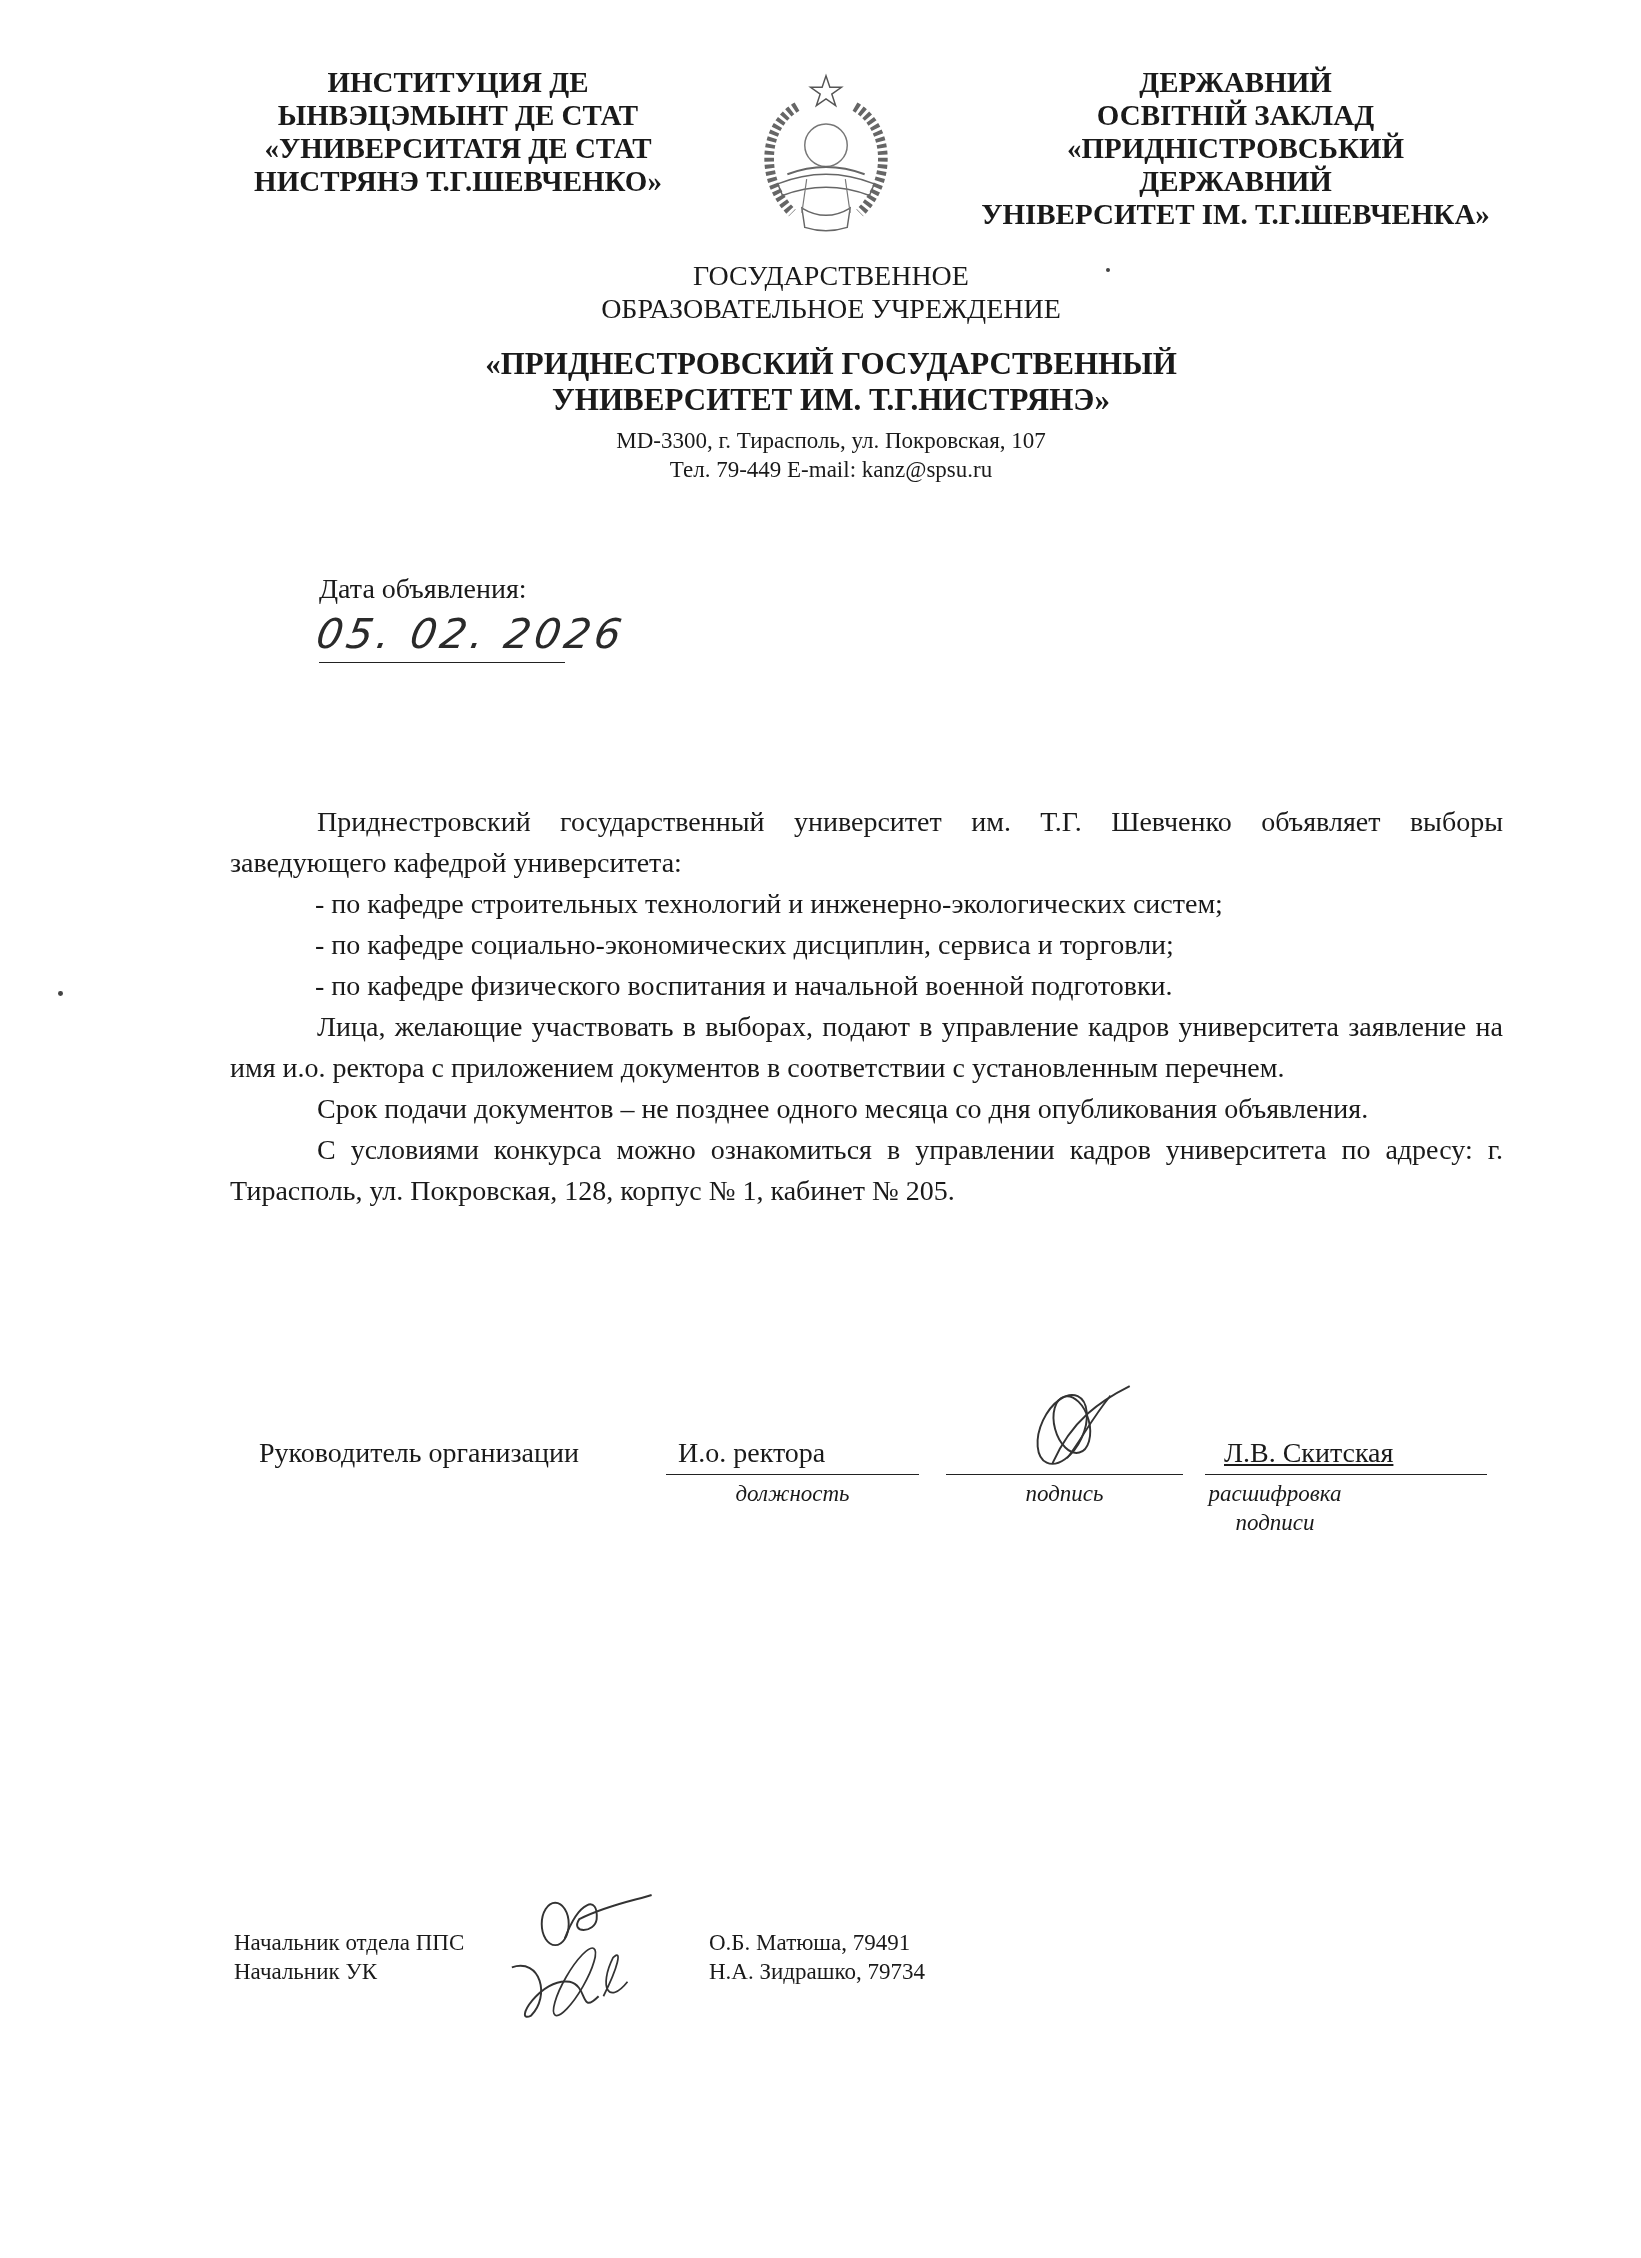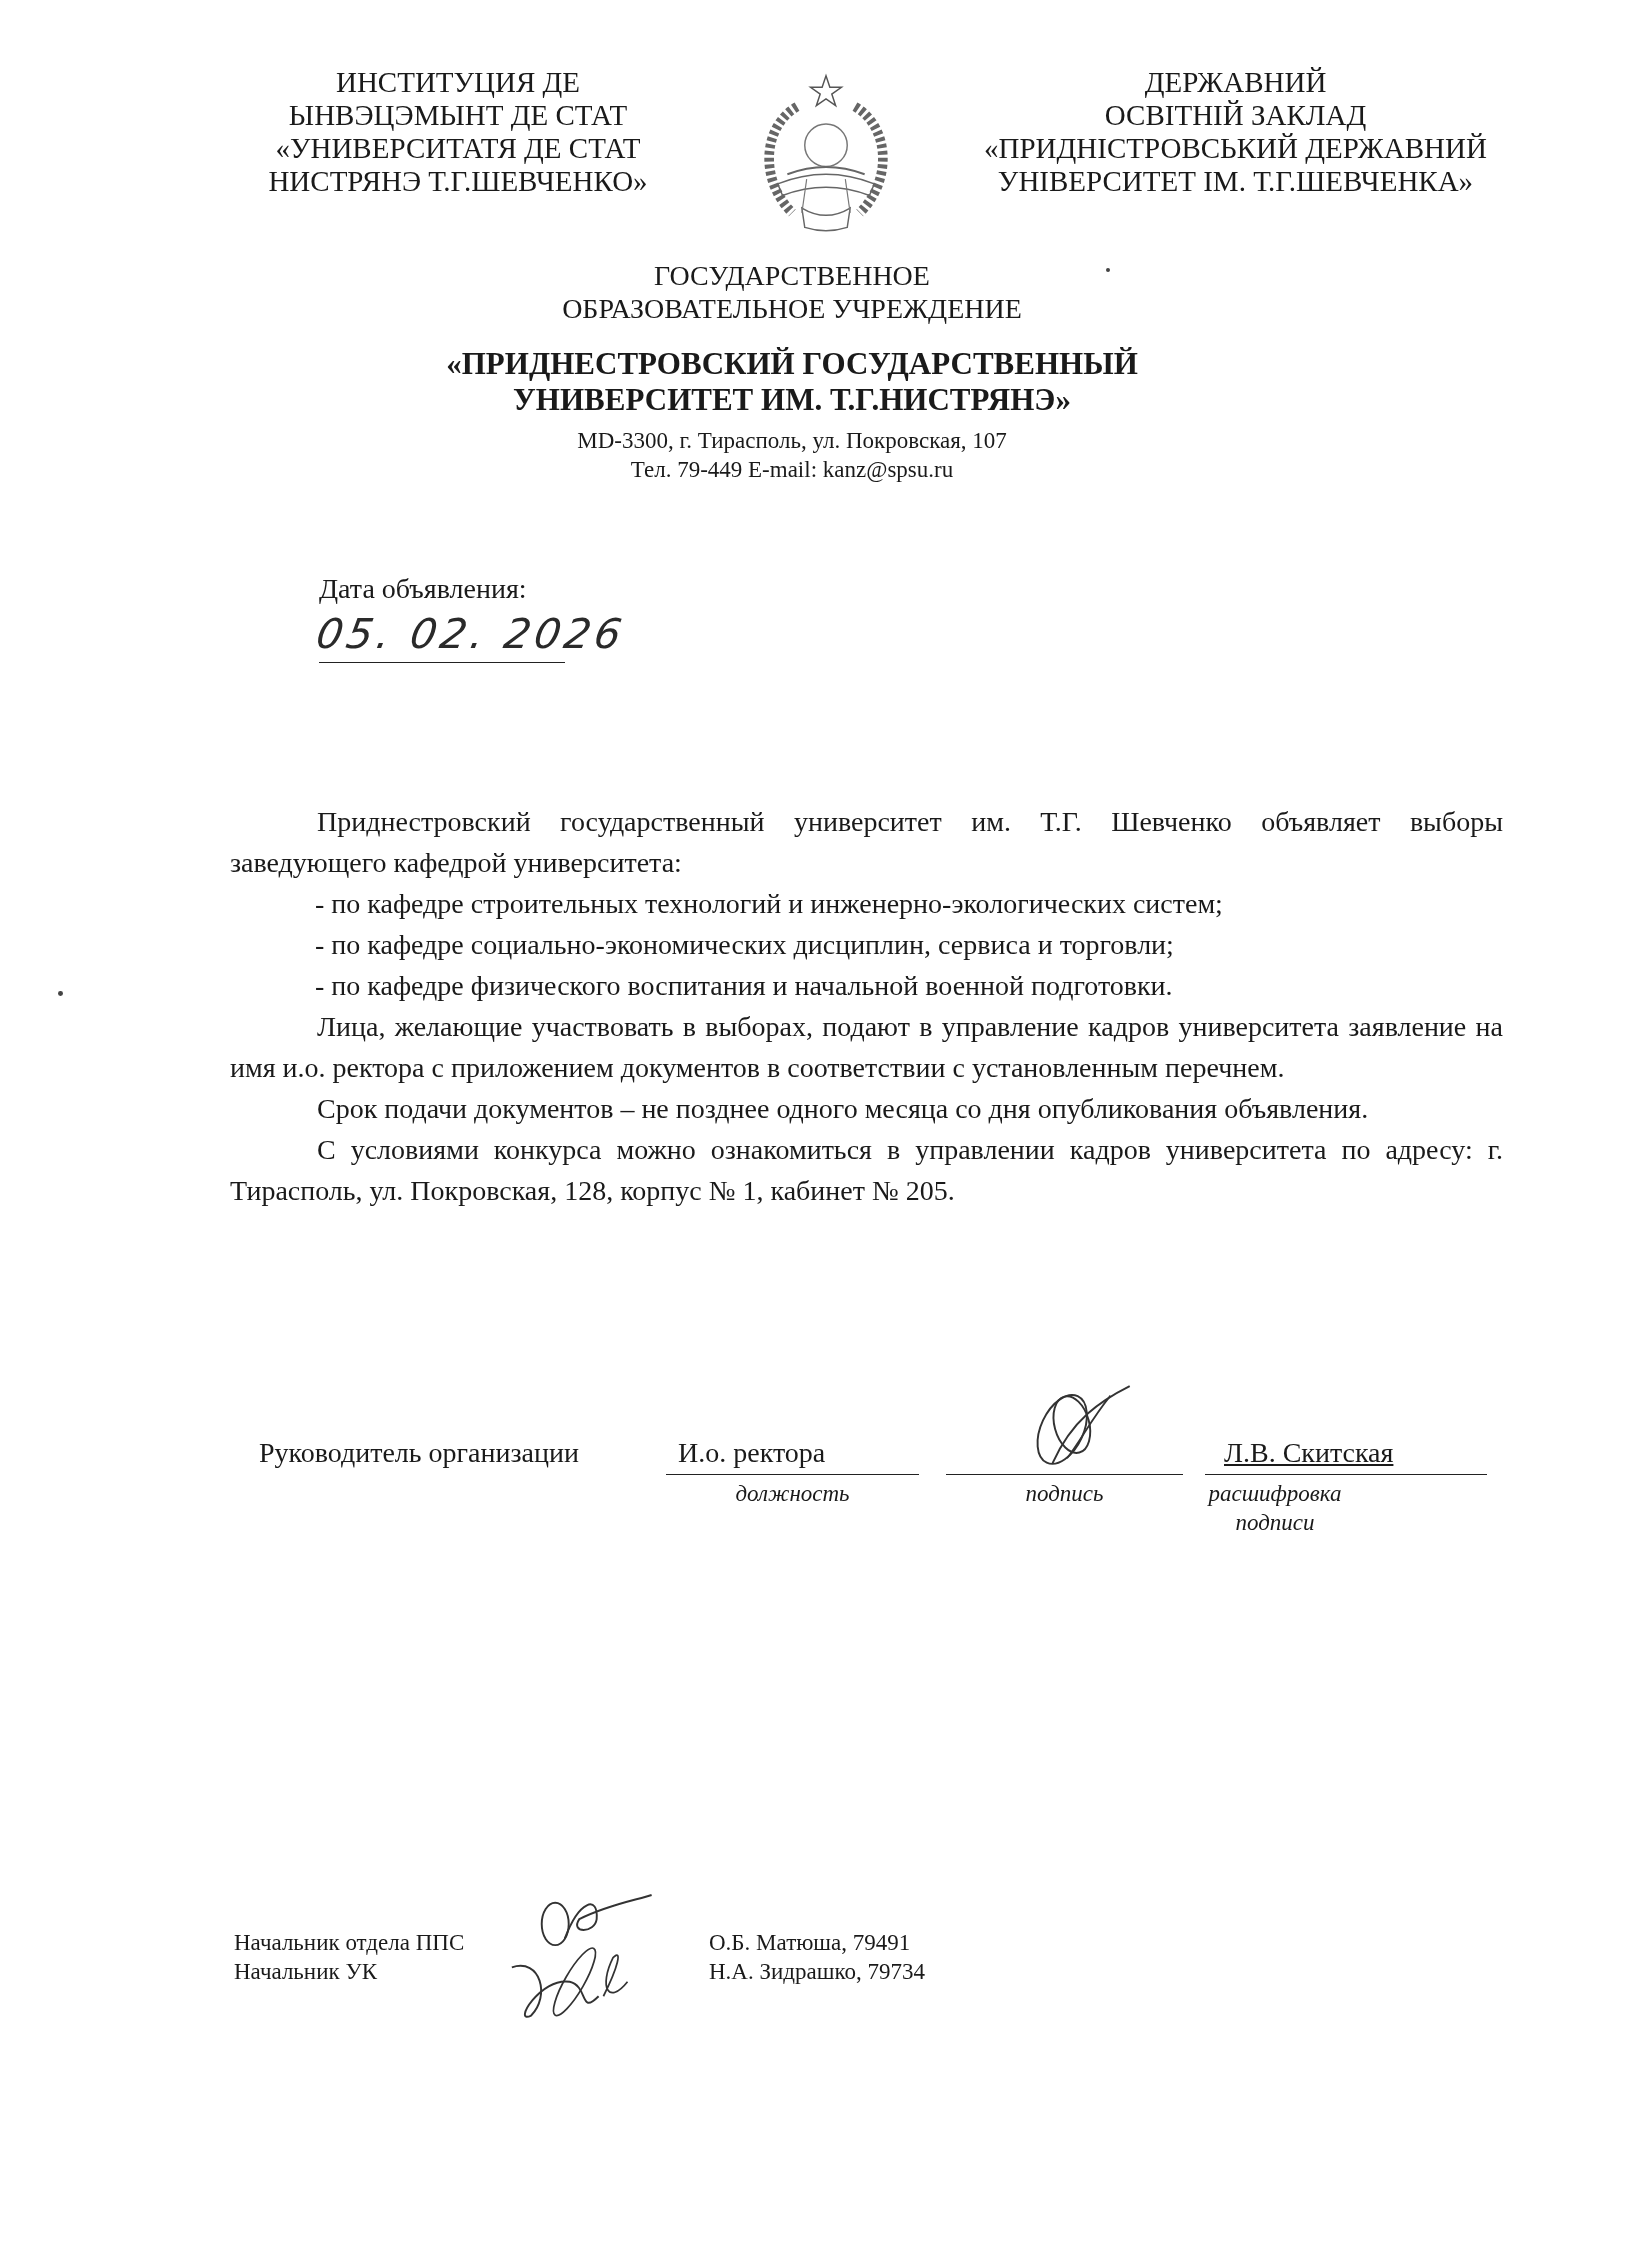--- a/index.html
+++ b/index.html
@@ -1,23 +1,23 @@
 <!DOCTYPE html>
 <html><head>
 <meta charset="utf-8">
 <style>
   html, body { margin: 0; padding: 0; background: #ffffff; }
   body { width: 1641px; height: 2258px; position: relative; overflow: hidden;
          font-family: "Liberation Serif", "DejaVu Serif", serif; color: #1a1a1a; }
   .abs { position: absolute; }
-  .hdr-left, .hdr-right { font-weight: normal; font-size: 29px; line-height: 33px; text-align: center; }
+  .hdr-left, .hdr-right { font-weight: bold; font-size: 29px; line-height: 33px; text-align: center; }
   .hdr-left { left: 241px; top: 66px; width: 434px; }
   .hdr-right { left: 975px; top: 66px; width: 521px; }
   .emblem { left: 739px; top: 68px; width: 174px; height: 169px; }
-  .center-block { left: 396px; top: 259px; width: 792px; text-align: center; }
+  .center-block { left: 435px; top: 259px; width: 792px; text-align: center; }
   .cb-l1 { font-size: 28px; line-height: 33px; }
   .cb-bold { font-weight: bold; font-size: 31px; line-height: 36px; margin-top: 21px; }
   .cb-addr { font-size: 23px; line-height: 29px; margin-top: 7.7px; }
   .date-label { left: 319px; top: 573px; font-size: 28px; }
   .date-hand { left: 317px; top: 610px; font-family: "DejaVu Sans", sans-serif; font-style: italic;
                font-size: 41px; letter-spacing: 3.9px; color: #2a2a2a; transform: skewX(-10deg); }
   .date-line { left: 319px; top: 662px; width: 246px; height: 0; border-top: 1.9px solid #222; }
   .body { left: 230px; top: 801px; width: 1273px; font-size: 28px; line-height: 41px; }
   .body p { margin: 0; text-align: justify; }
   .ind { text-indent: 87px; }

